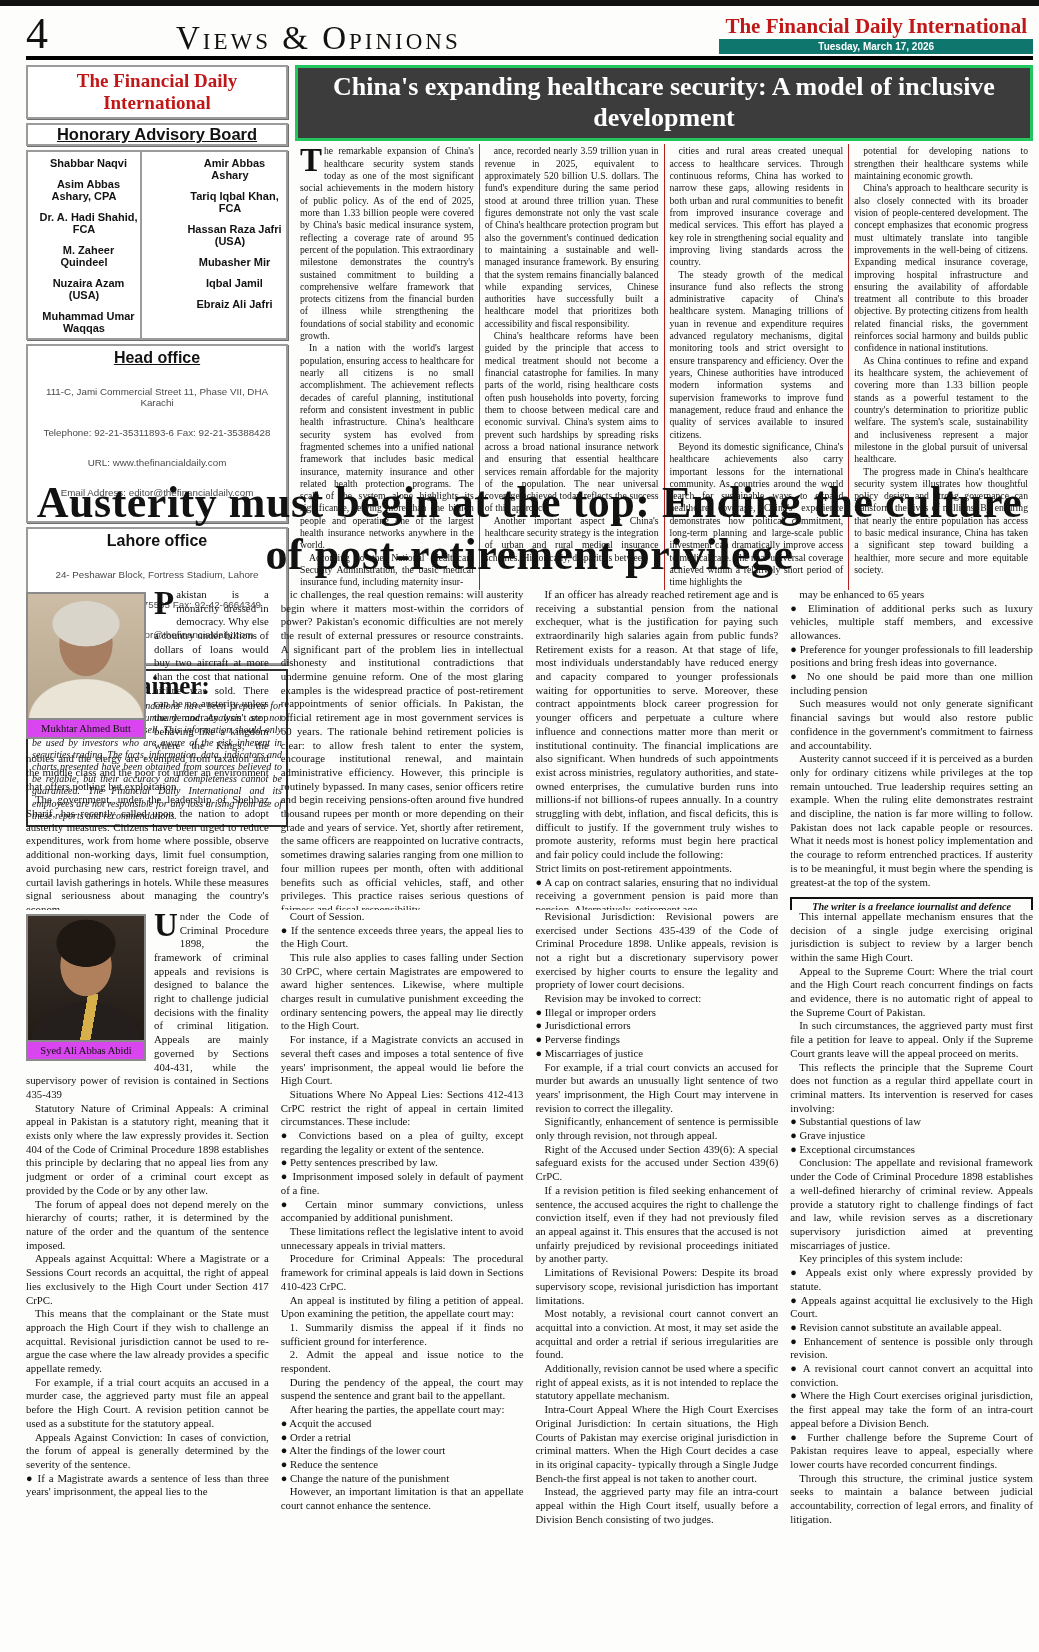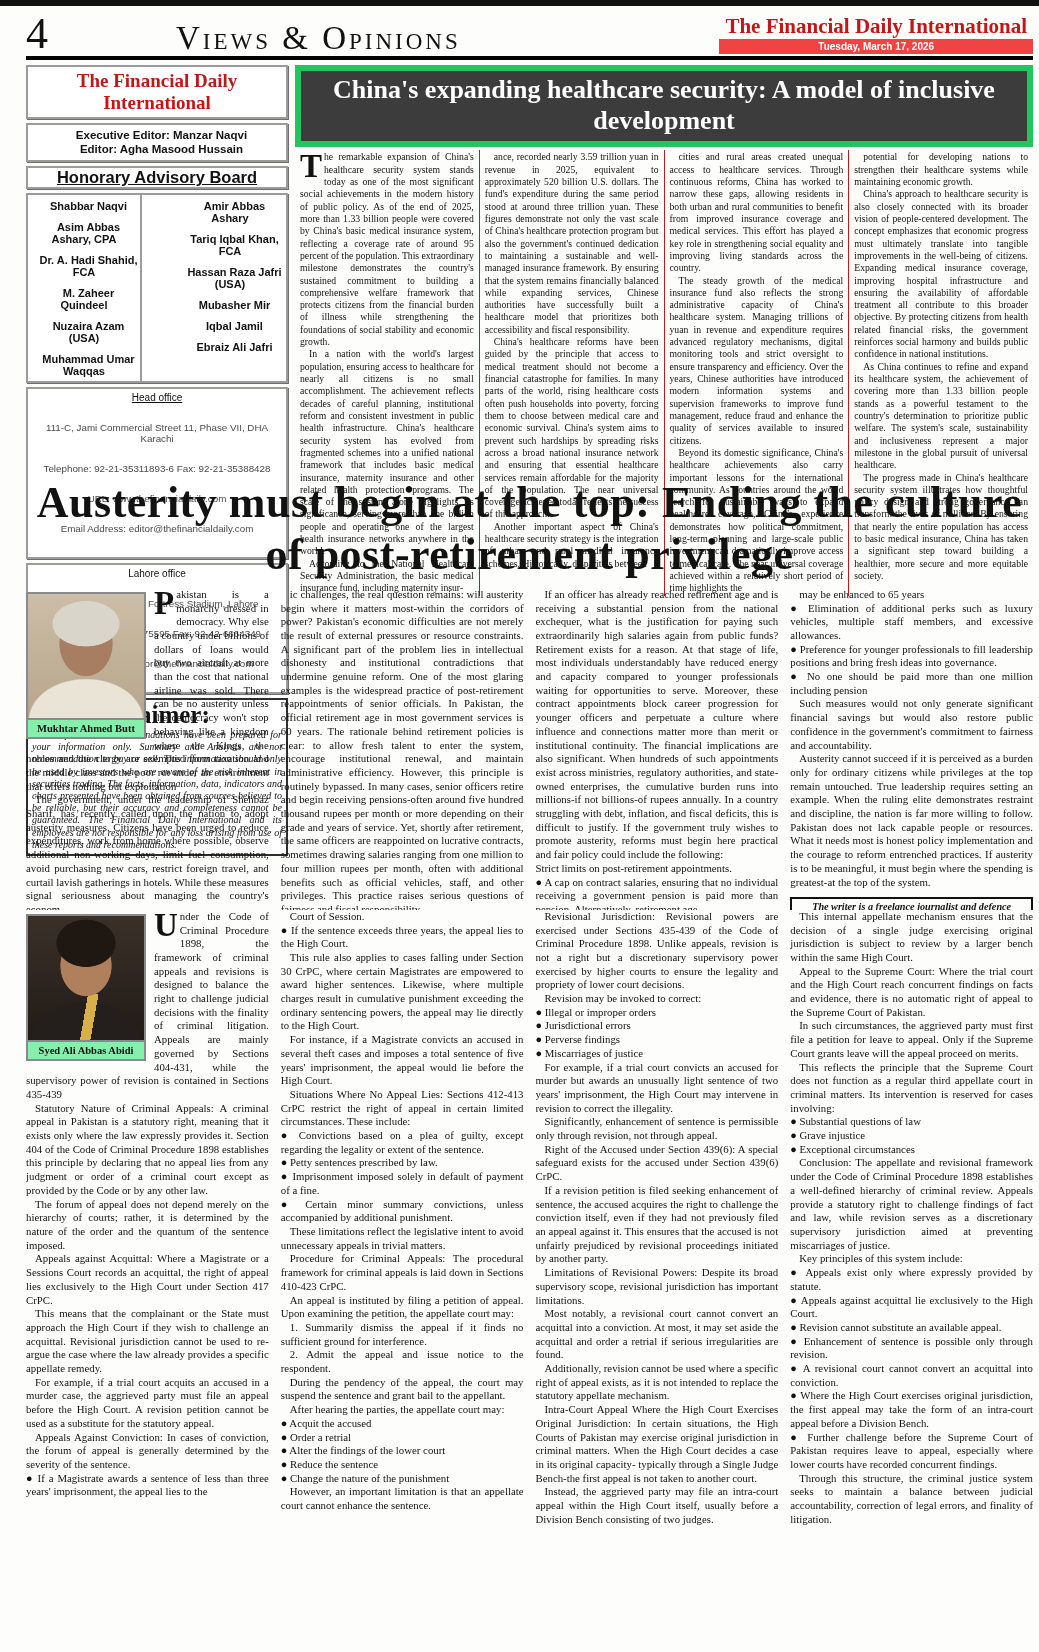--- a/index.html
+++ b/index.html
@@ -11,43 +11,43 @@
     border-top:6px solid #111;
     padding:2px 6px 0 26px;
   }
   
   .masthead { display:flex; align-items:flex-end; border-bottom:4px solid #000; padding-bottom:2px; height:52px; }
   .page-num { font-size:44px; line-height:0.9; font-weight:400; width:150px; }
   .section-title { font-variant:small-caps; font-size:33px; letter-spacing:3px; line-height:0.95; flex:0 0 auto; }
   .mast-spacer { flex:1; }
   .brand-block { text-align:center; }
   .brand-name { color:#c01818; font-size:21px; font-weight:bold; line-height:1; padding:0 6px 2px; }
-  .date-bar { background:#ef4444; color:#fff; font-family:"Liberation Sans", sans-serif; font-size:10px; font-weight:bold; padding:2px 16px; }
+  .date-bar { background:#0f766e; color:#fff; font-family:"Liberation Sans", sans-serif; font-size:10px; font-weight:bold; padding:2px 16px; }
   
   .top-section { display:flex; gap:7px; margin-top:5px; height:404px; }
   .sidebar { width:262px; flex:none; font-family:"Liberation Sans", sans-serif; display:flex; flex-direction:column; }
   .sb-box { border:2px solid #9b9b9b; box-shadow:1px 1px 0 #6f6f6f; background:#fff; margin-bottom:4px; }
   .sb-title { color:#c01818; font-family:"Liberation Serif", serif; font-weight:bold; font-size:19px; text-align:center; padding:3px 2px; }
   .sb-editors { text-align:center; font-weight:bold; font-size:11.5px; padding:2px 0 3px; }
   .sb-editors p { margin:2px 0; }
   .sb-board-title { text-align:center; font-weight:bold; font-size:16.5px; text-decoration:underline; padding:0 0; }
   .sb-names { display:flex; }
   .sb-names > div { flex:1; }
   .sb-names > div + div { border-left:2px solid #9b9b9b;padding-left:32px; }
   .sb-names p { margin:0; padding:4.5px 2px; text-align:center; font-weight:bold; font-size:11px; }
   .office { text-align:center; padding:2px 2px 4px; }
-  .office-title { font-weight:normal; font-size:10px; margin:1px 0 2px; }
+  .office-title { font-weight:bold; font-size:16px; margin:1px 0 2px; }
   .office-title.u { text-decoration:underline; }
   .office p { margin:19px 0; font-size:9.8px; color:#4a4a4a; text-indent:0; }
   .disclaimer { border:2px solid #2e2e2e; box-shadow:none; padding:1px 4px 3px; flex:1; }
   .disc-title { font-family:"Liberation Serif", serif; font-weight:bold; font-size:25px; text-align:center; line-height:1; margin:1px 0 2px; }
   .disc-body { font-family:"Liberation Serif", serif; font-style:italic; font-size:10px; line-height:1.22; text-align:justify; margin:0; }
   
   .china { flex:1; display:flex; flex-direction:column; }
-  .china-headline { background:#3c3c3c; border:6px solid #22c55e; color:#fff; font-weight:bold; font-size:26px; line-height:1.2; text-align:center; padding:3px 14px 5px; }
+  .china-headline { background:#3c3c3c; border:3px solid #22c55e; color:#fff; font-weight:bold; font-size:26px; line-height:1.2; text-align:center; padding:3px 14px 5px; }
   .china-cols { display:flex; flex:1; margin-top:3px; }
   .news-col { flex:1; padding:1px 5px; font-size:9.7px; line-height:1.27; text-align:justify; overflow:hidden; }
   .china-cols .news-col + .news-col { border-left:1px solid #b91c1c; }
   
   p { margin:0; text-indent:9px; }
   p.lead, p.bullet, p.bold { text-indent:0; }
   p.bold { font-weight:normal; }
   p.lead::first-letter { float:left; font-size:33px; line-height:0.78; font-weight:bold; padding:3px 2px 0 0; }
   
   .big-headline { font-size:44px; font-weight:bold; text-align:center; line-height:1.18; margin:8px 6px 7px; letter-spacing:0.5px; }
@@ -61,45 +61,41 @@
       radial-gradient(ellipse 34px 23px at 50% 24%, #d9d5cb 97%, transparent),
       radial-gradient(ellipse 27px 33px at 50% 40%, #a77e62 97%, transparent),
       radial-gradient(ellipse 58px 42px at 50% 102%, #e9e4d6 97%, transparent),
       linear-gradient(#cdbda6, #b7a68d); }
   .photo-2 { background:
       radial-gradient(ellipse 30px 24px at 50% 22%, #1e1712 97%, transparent),
       radial-gradient(ellipse 26px 31px at 50% 40%, #b0805c 97%, transparent),
       linear-gradient(100deg, transparent 46%, #d8b04a 46% 54%, transparent 54%) 0 78px/120px 60px no-repeat,
       radial-gradient(ellipse 56px 44px at 50% 104%, #241f1c 97%, transparent),
       linear-gradient(#3a3028, #211b16); }
-  figcaption { border:2px solid #8a8a8a; border-top:none; text-align:center; font-weight:bold; font-size:10.5px; padding:2px 0; background:#86efac; }
+  figcaption { border:2px solid #8a8a8a; border-top:none; text-align:center; font-weight:normal; font-size:10.5px; padding:2px 0; background:#d946ef; }
   .writer-box { border:2px solid #111; font-style:italic; font-weight:bold; font-size:10.2px; text-align:center; padding:2px 3px; margin-top:8px; text-indent:0; }
 </style>
 </head>
 <body>
 
 <div class="masthead">
   <div class="page-num">4</div>
   <div class="section-title">Views &amp; Opinions</div>
   <div class="mast-spacer"></div>
   <div class="brand-block">
     <div class="brand-name">The Financial Daily International</div>
     <div class="date-bar">Tuesday, March 17, 2026</div>
   </div>
 </div>
 
 <div class="top-section">
 
   <div class="sidebar">
     <div class="sb-box">
       <div class="sb-title">The Financial Daily International</div>
-    </div>
-    <div class="sb-box sb-editors">
-      <p>Executive Editor: Manzar Naqvi</p>
-      <p>Editor: Agha Masood Hussain</p>
     </div>
     <div class="sb-box">
       <div class="sb-board-title">Honorary Advisory Board</div>
     </div>
     <div class="sb-box sb-names">
       <div>
           <p>Shabbar Naqvi</p>
           <p>Asim Abbas Ashary, CPA</p>
           <p>Dr. A. Hadi Shahid, FCA</p>
           <p>M. Zaheer Quindeel</p>

